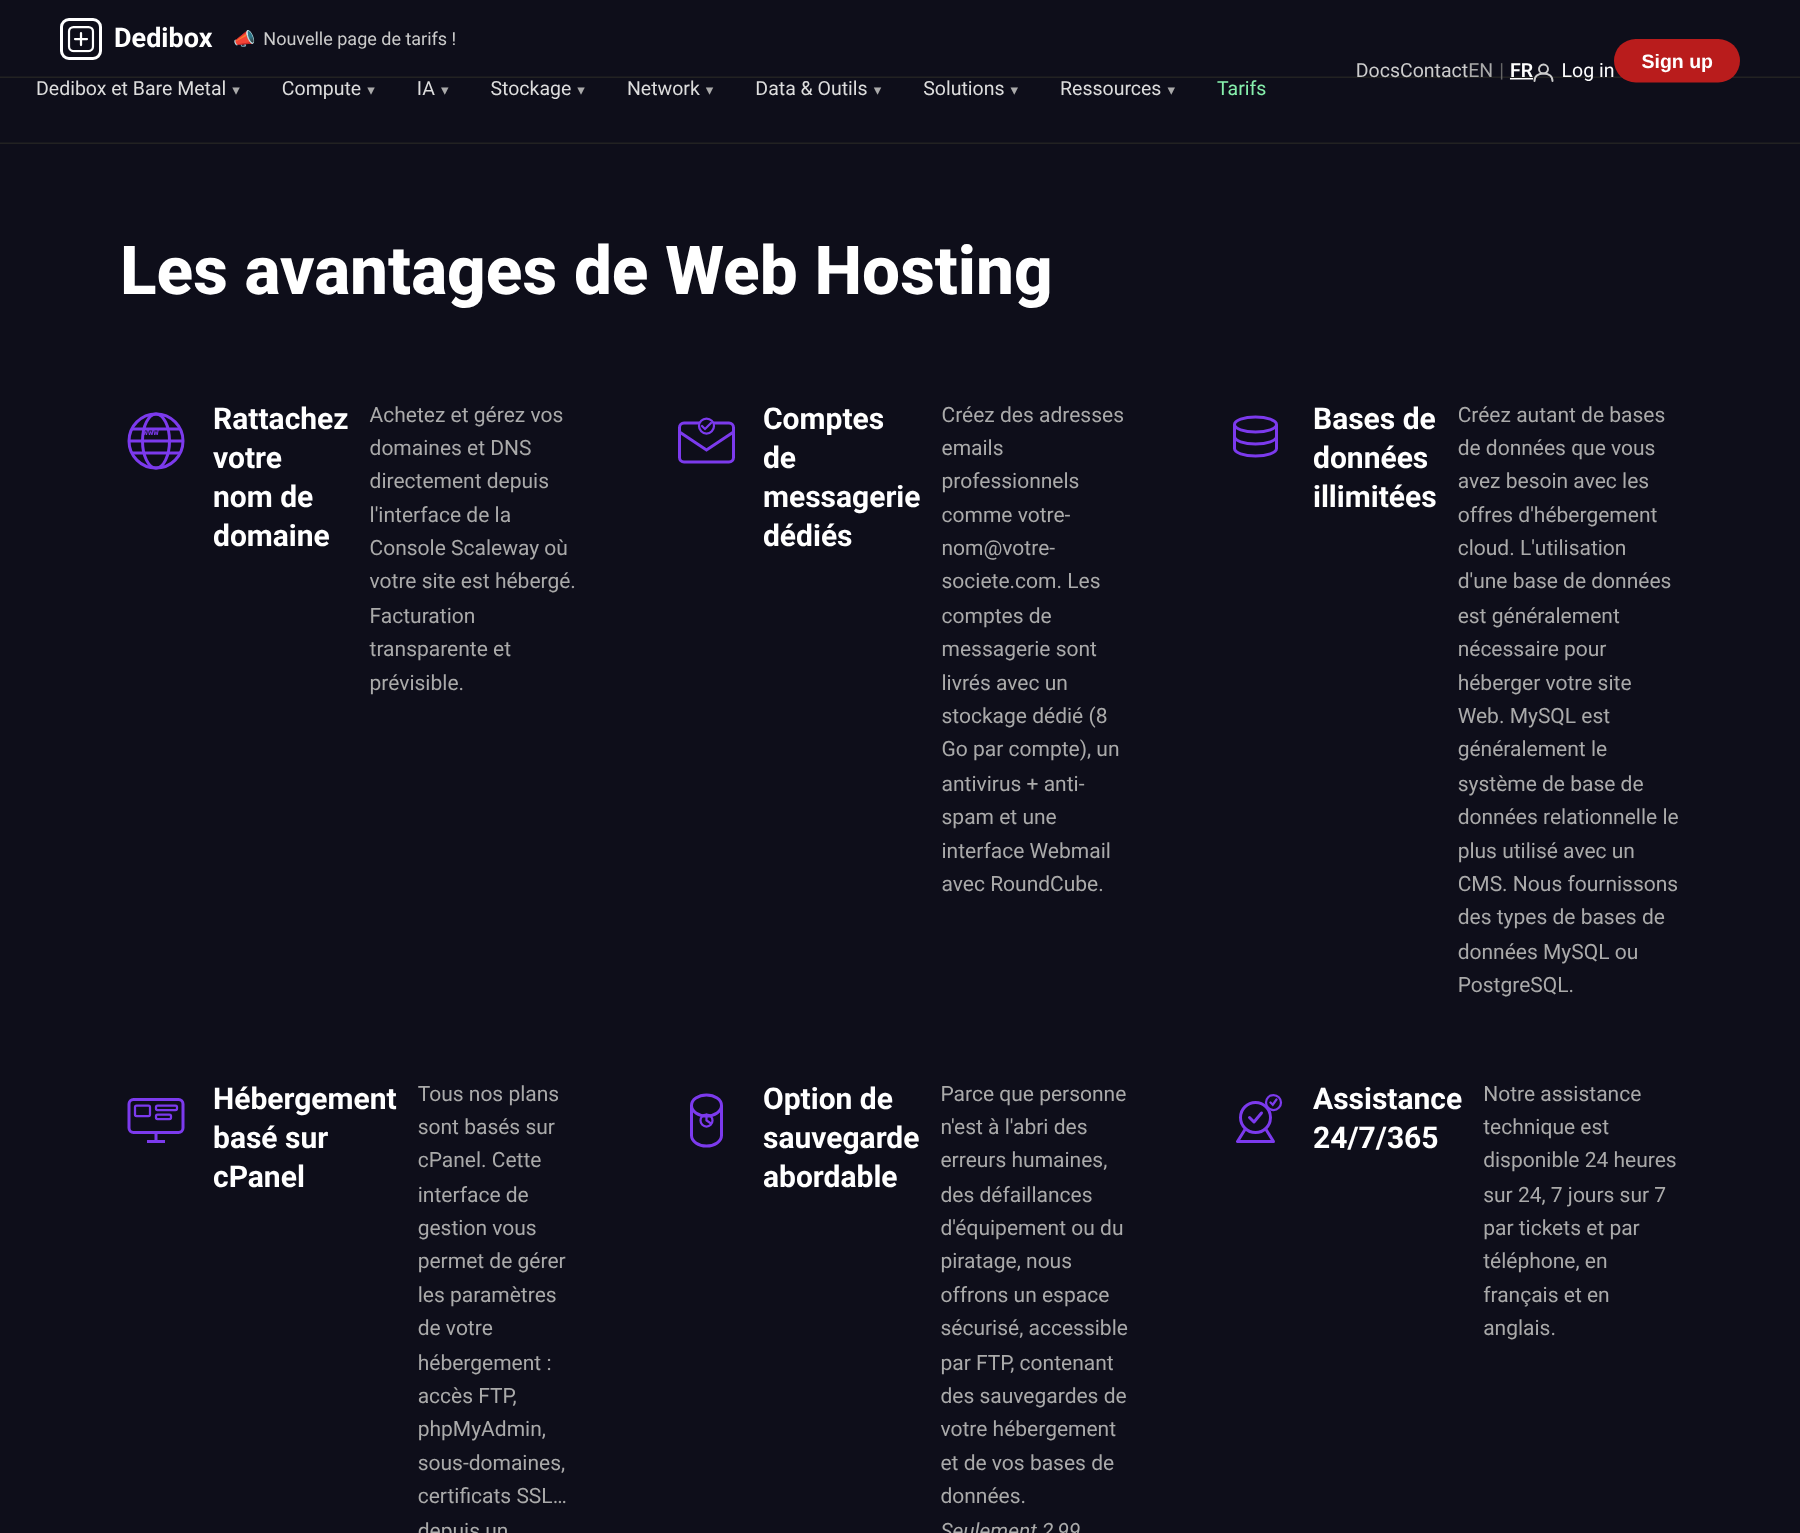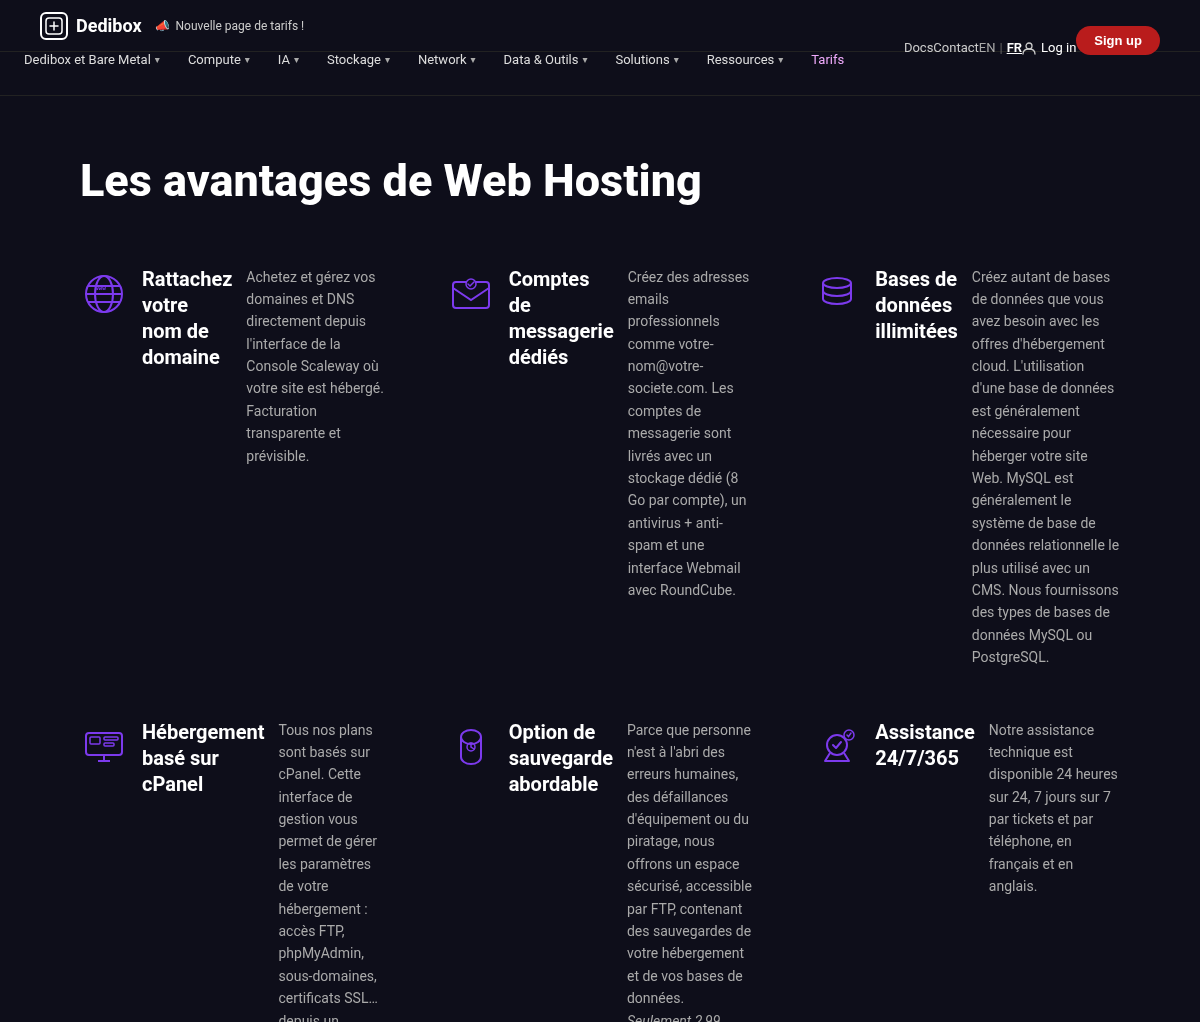--- a/index.html
+++ b/index.html
@@ -104,21 +104,21 @@
     .nav-item {
       display: flex;
       align-items: center;
       gap: 4px;
       color: #ddd;
       font-size: 13px;
       cursor: pointer;
       white-space: nowrap;
     }
     .nav-item .chevron { font-size: 10px; color: #aaa; }
-    .tarifs-link { color: #f0abfc; font-size: 13px; cursor: pointer; }
+    .tarifs-link { color: #86efac; font-size: 13px; cursor: pointer; }
 
     
     .page-content {
       padding: 60px 80px 80px 80px;
       max-width: 1200px;
     }
 
     .page-title {
       font-size: 45px;
       font-weight: 800;

